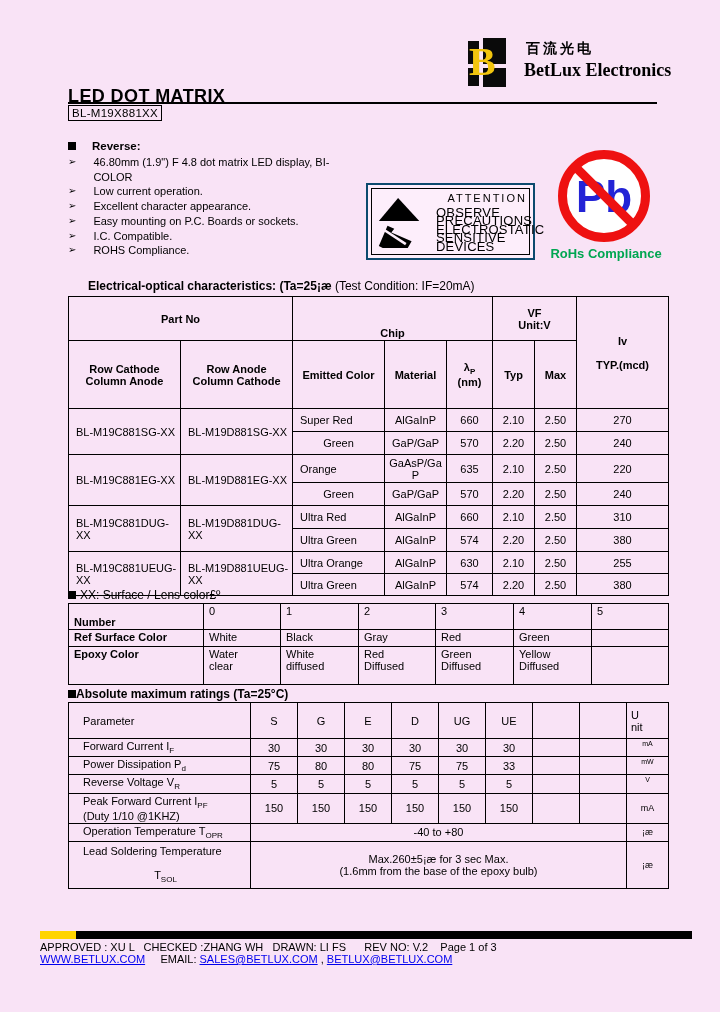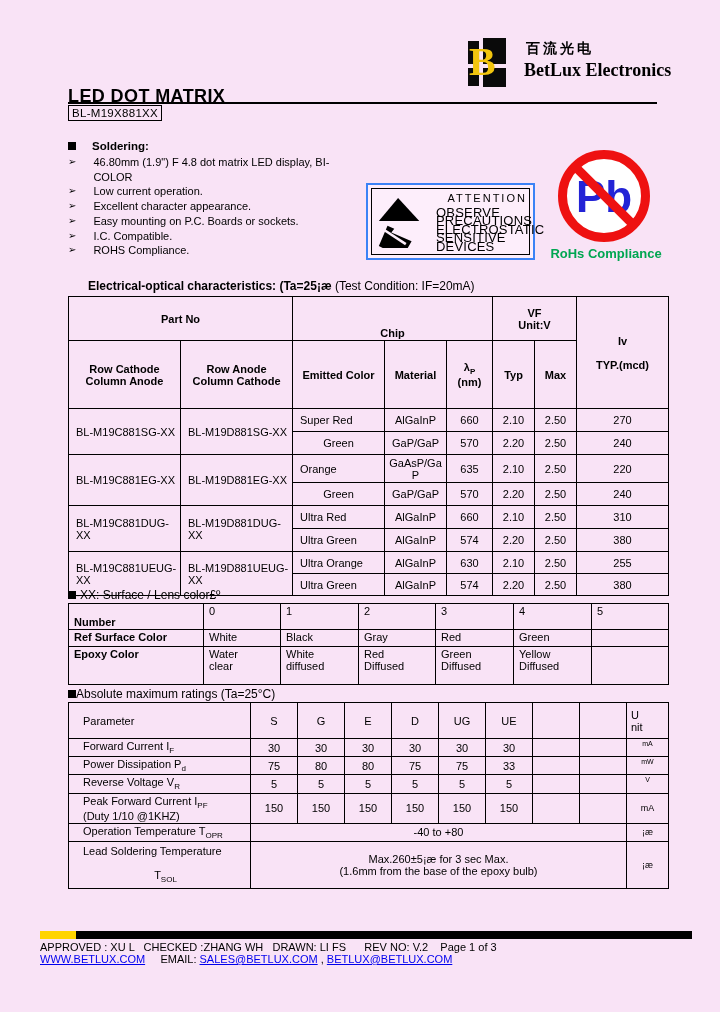--- a/index.html
+++ b/index.html
@@ -35,21 +35,21 @@
   .part-box { left:68px; top:105px; border:1px solid #000; font-size:11.5px; padding:0 3px; line-height:14px; letter-spacing:0.3px; }
 
   
   .features { left:68px; top:140px; width:300px; font-size:11px; }
   .feat-head { display:flex; align-items:center; gap:16px; font-weight:bold; font-size:11.5px; margin-bottom:3px; }
   .sq-bullet { width:8px; height:8px; background:#000; display:inline-block; flex:0 0 auto; }
   .feat-item { display:flex; gap:17px; line-height:14.7px; }
   .feat-arrow { flex:0 0 auto; font-size:10px; }
 
   
-  .attn { left:366px; top:183px; width:169px; height:77px; border:2px solid #3b82f6; padding:3px; background:#fdeefb; }
+  .attn { left:366px; top:183px; width:169px; height:77px; border:2px solid #0c4a6e; padding:3px; background:#fdeefb; }
   .attn-inner { border:1px solid #000; width:100%; height:100%; display:flex; align-items:center; }
   .attn-icon { flex:0 0 58px; display:flex; justify-content:center; }
   .attn-text { flex:1; padding-right:2px; }
   .attn-title { font-size:11px; letter-spacing:2px; text-align:center; margin-bottom:5px; }
   .attn-line { font-size:13px; line-height:8.5px; letter-spacing:0.2px;margin-left:6px; }
 
   
   .pb { left:552px; top:150px; width:108px; height:115px; }
   .pb-circle {
     position:absolute; left:6px; top:0; width:92px; height:92px;
@@ -60,21 +60,21 @@
     background:#ee1111; transform:rotate(45deg);
   }
   .pb-text {
     position:absolute; left:0; top:22px; width:104px; text-align:center;
     font-weight:bold; font-size:44px; color:#2323d6; font-family:"Liberation Sans", sans-serif;
   }
   .pb-caption { position:absolute; left:-6px; top:96px; width:120px; text-align:center; font-weight:bold; font-size:13px; color:#00a651; }
 
   
   .sec-head { font-size:12px; display:flex; align-items:center; }
-  .sec-head .bold { font-weight:normal; }
+  .sec-head .bold { font-weight:bold; }
   .eo-head { left:88px; top:279px; font-size:12px; }
   .eo-head b { font-weight:bold; }
 
   
   table { border-collapse:collapse; table-layout:fixed; }
   td, th { border:1.5px solid #000; font-weight:normal; font-size:11px; text-align:center; vertical-align:middle; padding:1px 2px; overflow:hidden; }
   .eo-table { left:68px; top:296px; width:600px; }
   .eo-table th { font-weight:bold; }
   .pre { white-space:pre-line; }
   .cell-left { text-align:left; padding-left:7px; }
@@ -110,21 +110,21 @@
   <div class="brand-en">BetLux Electronics</div>
 </div>
 
 <div class="abs doc-title">LED DOT MATRIX</div>
 <div class="abs title-rule"></div>
 <div class="abs part-box">BL-M19X881XX</div>
 
 <div class="abs features">
   <div class="feat-head">
     <span class="sq-bullet"></span>
-    <span>Soldering:</span>
+    <span>Reverse:</span>
   </div>
   <div class="feat-item">
       <span class="feat-arrow">➢</span>
       <span>46.80mm (1.9") F 4.8 dot matrix LED display, BI-COLOR</span>
     </div>
   <div class="feat-item">
       <span class="feat-arrow">➢</span>
       <span>Low current operation.</span>
     </div>
   <div class="feat-item">

